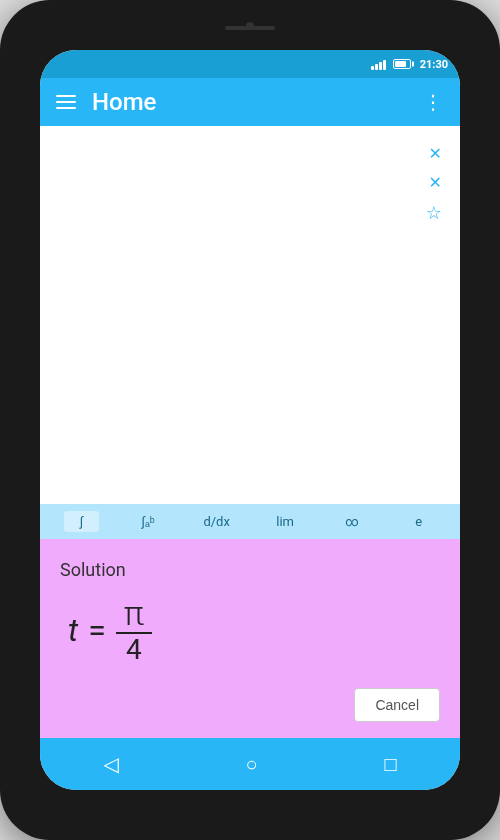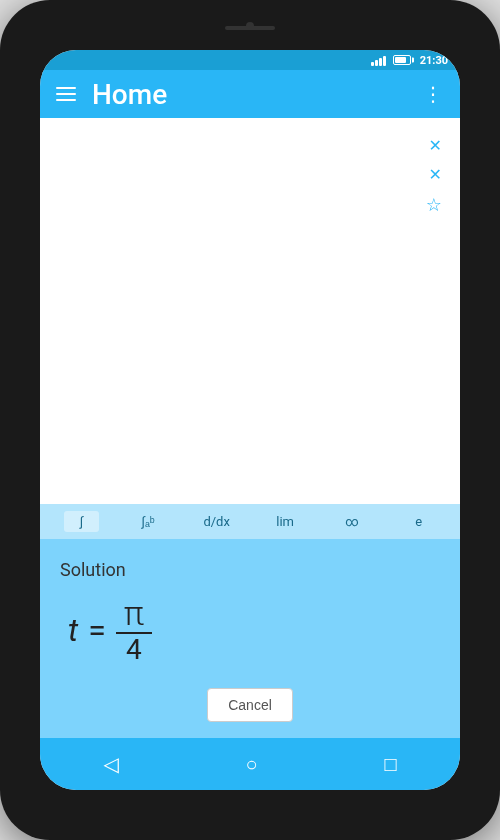--- a/index.html
+++ b/index.html
@@ -32,21 +32,21 @@
       border-radius: 36px;
       overflow: hidden;
       display: flex;
       flex-direction: column;
       position: relative;
     }
 
     
     .status-bar {
       background: #1a9fd4;
-      height: 20px;
+      height: 28px;
       display: flex;
       align-items: center;
       justify-content: flex-end;
       padding: 0 12px;
       flex-shrink: 0;
     }
 
     .status-bar-right {
       display: flex;
       align-items: center;
@@ -125,21 +125,21 @@
     }
 
     .hamburger-line {
       height: 2px;
       background: white;
       border-radius: 1px;
     }
 
     .toolbar-title {
       color: white;
-      font-size: 28px;
+      font-size: 24px;
       font-weight: 500;
       flex: 1;
     }
 
     .more-icon {
       color: white;
       font-size: 20px;
       cursor: pointer;
       letter-spacing: 1px;
     }
@@ -214,21 +214,21 @@
       text-align: center;
       min-width: 35px;
     }
 
     .keyboard-key.active {
       background: rgba(255,255,255,0.4);
     }
 
     
     .solution-panel {
-      background: #7dd3fc;
+      background: #f0abfc;
       padding: 20px 20px 16px 20px;
       flex-shrink: 0;
     }
 
     .solution-title {
       font-size: 18px;
       color: #333;
       margin-bottom: 16px;
       font-weight: 400;
     }
@@ -275,21 +275,21 @@
     }
 
     .fraction-denominator {
       font-size: 28px;
       color: #222;
       line-height: 1;
     }
 
     .solution-buttons {
       display: flex;
-      justify-content: center;
+      justify-content: flex-end;
       gap: 20px;
     }
 
     .btn-cancel {
       background: white;
       border: 1px solid #ccc;
       color: #555;
       padding: 8px 20px;
       border-radius: 4px;
       font-size: 14px;

